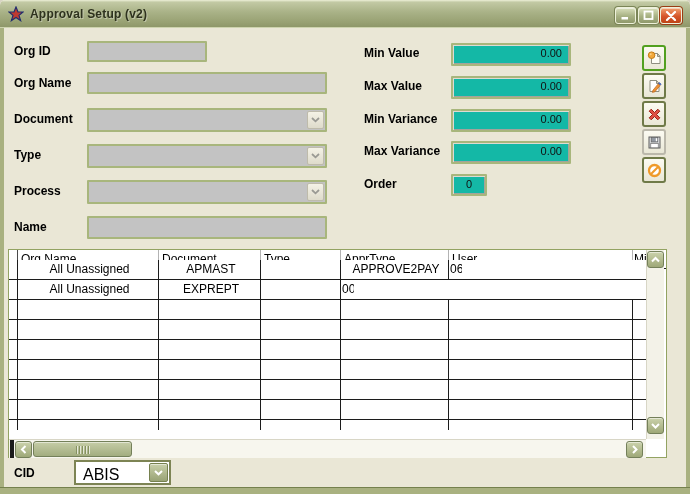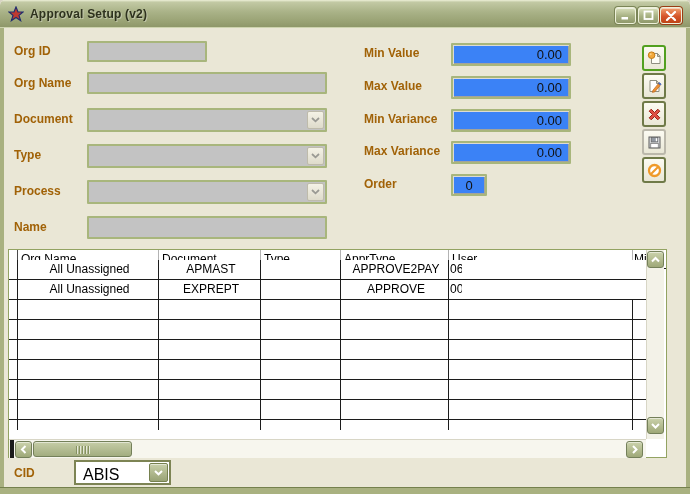--- a/index.html
+++ b/index.html
@@ -29,32 +29,32 @@
     position:absolute;top:7px;width:21px;height:17px;border-radius:3px;
     border:1px solid #eef1da;display:flex;align-items:center;justify-content:center;cursor:pointer;
     background:linear-gradient(180deg,#D9DFBC 0%,#A7B183 55%,#90996B 100%);
     box-shadow:inset 0 1px 0 rgba(255,255,255,.55), 0 0 0 1px #7b8557;
   }
   .tb-btn.close{
     background:linear-gradient(180deg,#F2A271 0%,#D6562B 55%,#BF4417 100%);
     box-shadow:inset 0 1px 0 rgba(255,255,255,.5), 0 0 0 1px #9a3c15;
   }
   
-  .lbl{position:absolute;font-size:12px;font-weight:700;color:#a16207;white-space:nowrap;}
+  .lbl{position:absolute;font-size:12px;font-weight:700;color:#000000;white-space:nowrap;}
   .tf{position:absolute;background:#C3C3C3;border:2px solid #A8B67C;border-radius:1px;}
   .dd{position:absolute;background:#C3C3C3;border:2px solid #A8B67C;border-radius:1px;}
   .dd-btn{
     position:absolute;right:1px;top:1px;bottom:1px;width:17px;border-radius:2px;
     background:linear-gradient(180deg,#F4F2E6,#DEDBCB);border:1px solid #BEBBAB;
     display:flex;align-items:center;justify-content:center;
   }
   .nf{
-    position:absolute;background:#3b82f6;border:2px solid #A8B67C;border-radius:1px;
+    position:absolute;background:#14b8a6;border:2px solid #A8B67C;border-radius:1px;
     box-shadow:inset 1px 1px 0 #dddbd2, inset -1px -1px 0 #a3a39b;
-    font-size:13px;color:#111;text-align:right;padding:2px 7px 0 0;
+    font-size:11px;color:#111;text-align:right;padding:2px 7px 0 0;
   }
   .nf.center{text-align:center;padding-right:0;}
   
   .tool-btn{
     position:absolute;left:642px;width:24px;height:26px;border-radius:3px;cursor:pointer;
     background:linear-gradient(180deg,#FCFBF2,#E9E7D6);
     border:2px solid #6F7A48;display:flex;align-items:center;justify-content:center;
   }
   .tool-btn.focus{border-color:#52A01F;}
   .tool-btn.disabled{border-color:#BBB8AB;}
@@ -239,21 +239,20 @@
         <div class="cell c2">APMAST</div>
         <div class="cell c3"></div>
         <div class="cell c4">APPROVE2PAY</div>
         <div class="cell c6">06</div>
       </div>
       <div class="row">
         <div class="cell c0"></div>
         <div class="cell c1">All Unassigned</div>
         <div class="cell c2">EXPREPT</div>
         <div class="cell c3"></div>
-        <div class="cell c4">APPROVE</div>
         <div class="cell c6">00</div>
       </div>
       <div class="row">
           <div class="cell c0"></div>
           <div class="cell c1"></div>
           <div class="cell c2"></div>
           <div class="cell c3"></div>
           <div class="cell c4"></div>
           <div class="cell c5"></div>
           <div class="cell c6"></div>

